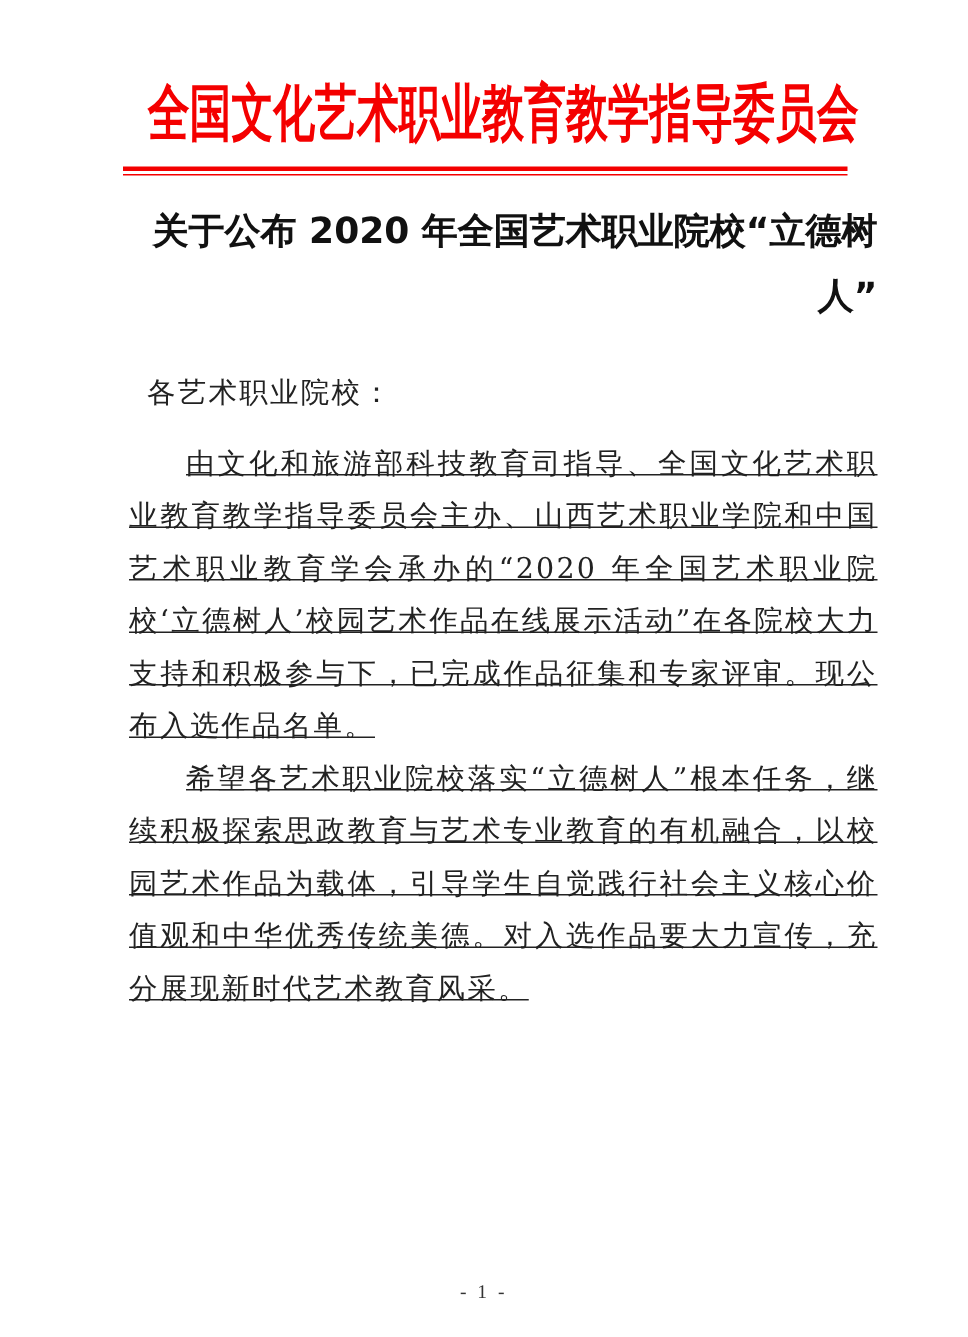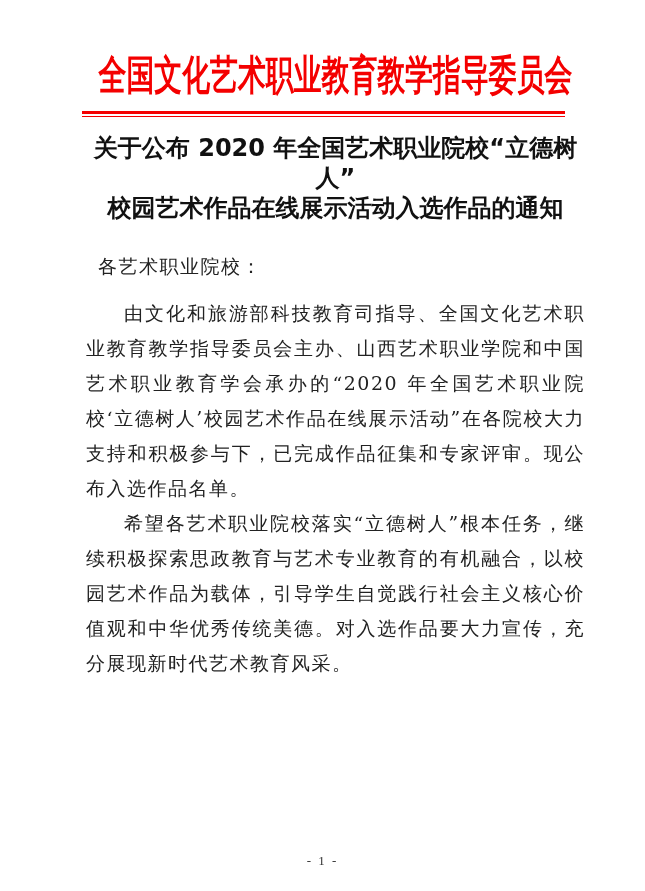--- a/index.html
+++ b/index.html
@@ -39,42 +39,43 @@
     margin-left: -4px;
     width: 483px;
   }
   .rule-thick { height: 3px; background: #f40000; }
   .rule-gap   { height: 2px; background: transparent; }
   .rule-thin  { height: 1px; background: #f40000; }
 
   
   .doc-title {
     margin: 16px 0 0 0;
-    text-align: center;
+    text-align: right;
     font-family: "DejaVu Sans", "Liberation Sans", sans-serif;
     font-weight: bold;
     font-size: 24px;
-    line-height: 30px;
+    line-height: 43px;
     color: #111111;
   }
   .doc-title span { display: block; }
 
   
   .body-text {
     margin-top: 26px;
     font-size: 19px;
     line-height: 35px;
     letter-spacing: 1.5px;
     color: #222222;
   }
   .salutation { margin: 12px; }
   .para {
     margin: 0;
     text-indent: 2em;
     text-align: justify;
+    text-decoration: underline;
   }
 
   
   .footer {
     position: absolute;
     left: 0;
     right: 0;
     bottom: 22px;
     text-align: center;
     font-size: 13px;
@@ -94,21 +95,20 @@
     </div>
     <div class="rule">
       <div class="rule-thick" style="background: rgb(244, 0, 0);"></div>
       <div class="rule-gap"></div>
       <div class="rule-thin" style="background: rgb(244, 0, 0);"></div>
     </div>
   </header>
 
   <h1 class="doc-title">
     <span>关于公布 2020 年全国艺术职业院校“立德树人”</span>
-    <span>校园艺术作品在线展示活动入选作品的通知</span>
   </h1>
 
   <main class="body-text">
     <p class="salutation">各艺术职业院校：</p>
     <p class="para">由文化和旅游部科技教育司指导、全国文化艺术职业教育教学指导委员会主办、山西艺术职业学院和中国艺术职业教育学会承办的“2020 年全国艺术职业院校‘立德树人’校园艺术作品在线展示活动”在各院校大力支持和积极参与下，已完成作品征集和专家评审。现公布入选作品名单。</p>
     <p class="para">希望各艺术职业院校落实“立德树人”根本任务，继续积极探索思政教育与艺术专业教育的有机融合，以校园艺术作品为载体，引导学生自觉践行社会主义核心价值观和中华优秀传统美德。对入选作品要大力宣传，充分展现新时代艺术教育风采。</p>
   </main>
 
   <footer class="footer">
     <span>- 1 -</span>

